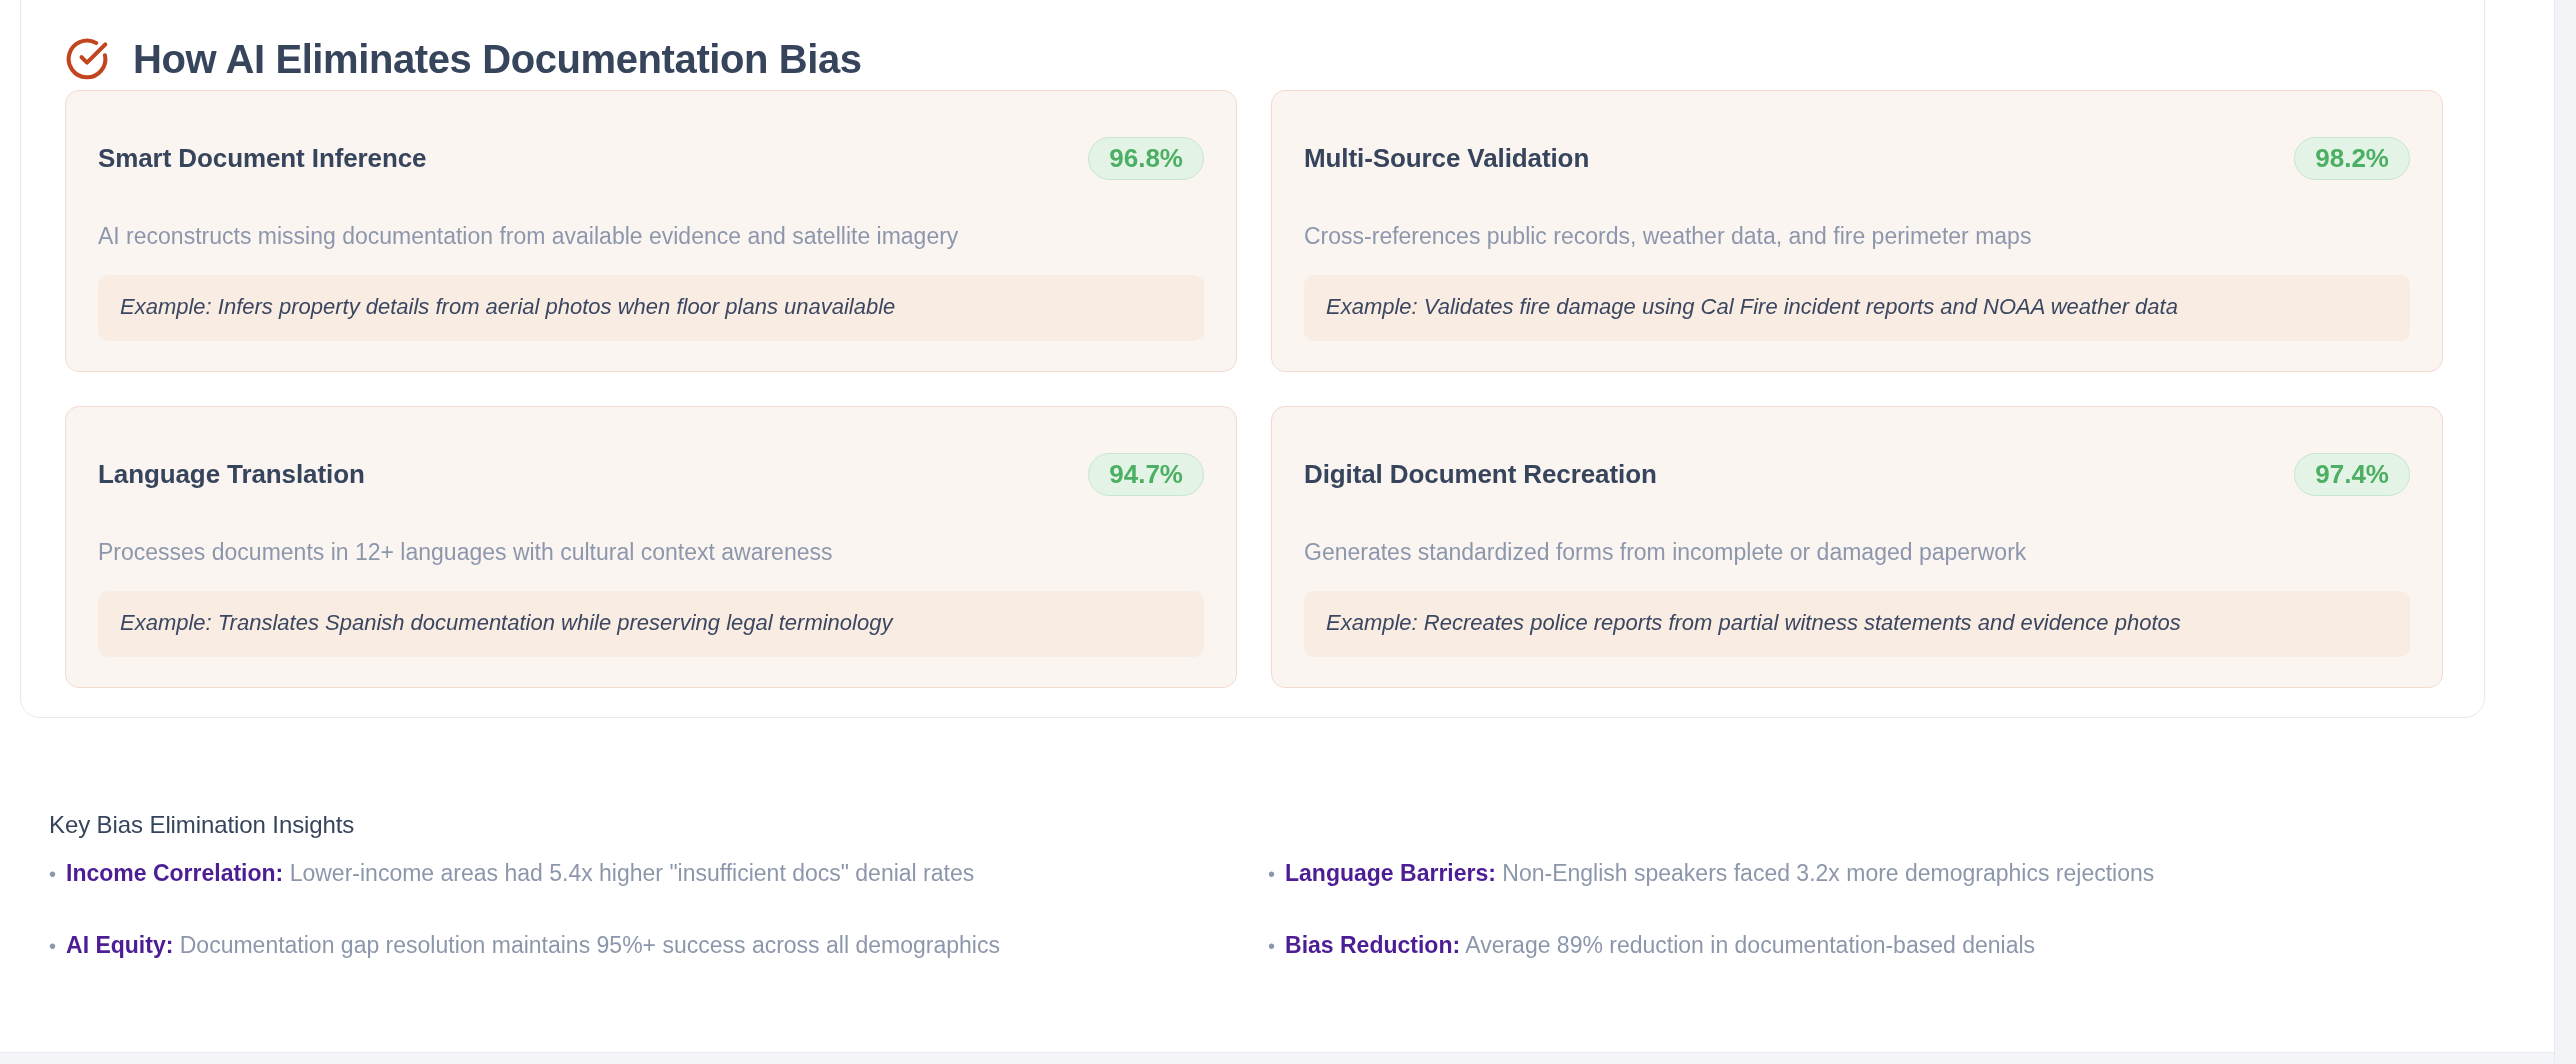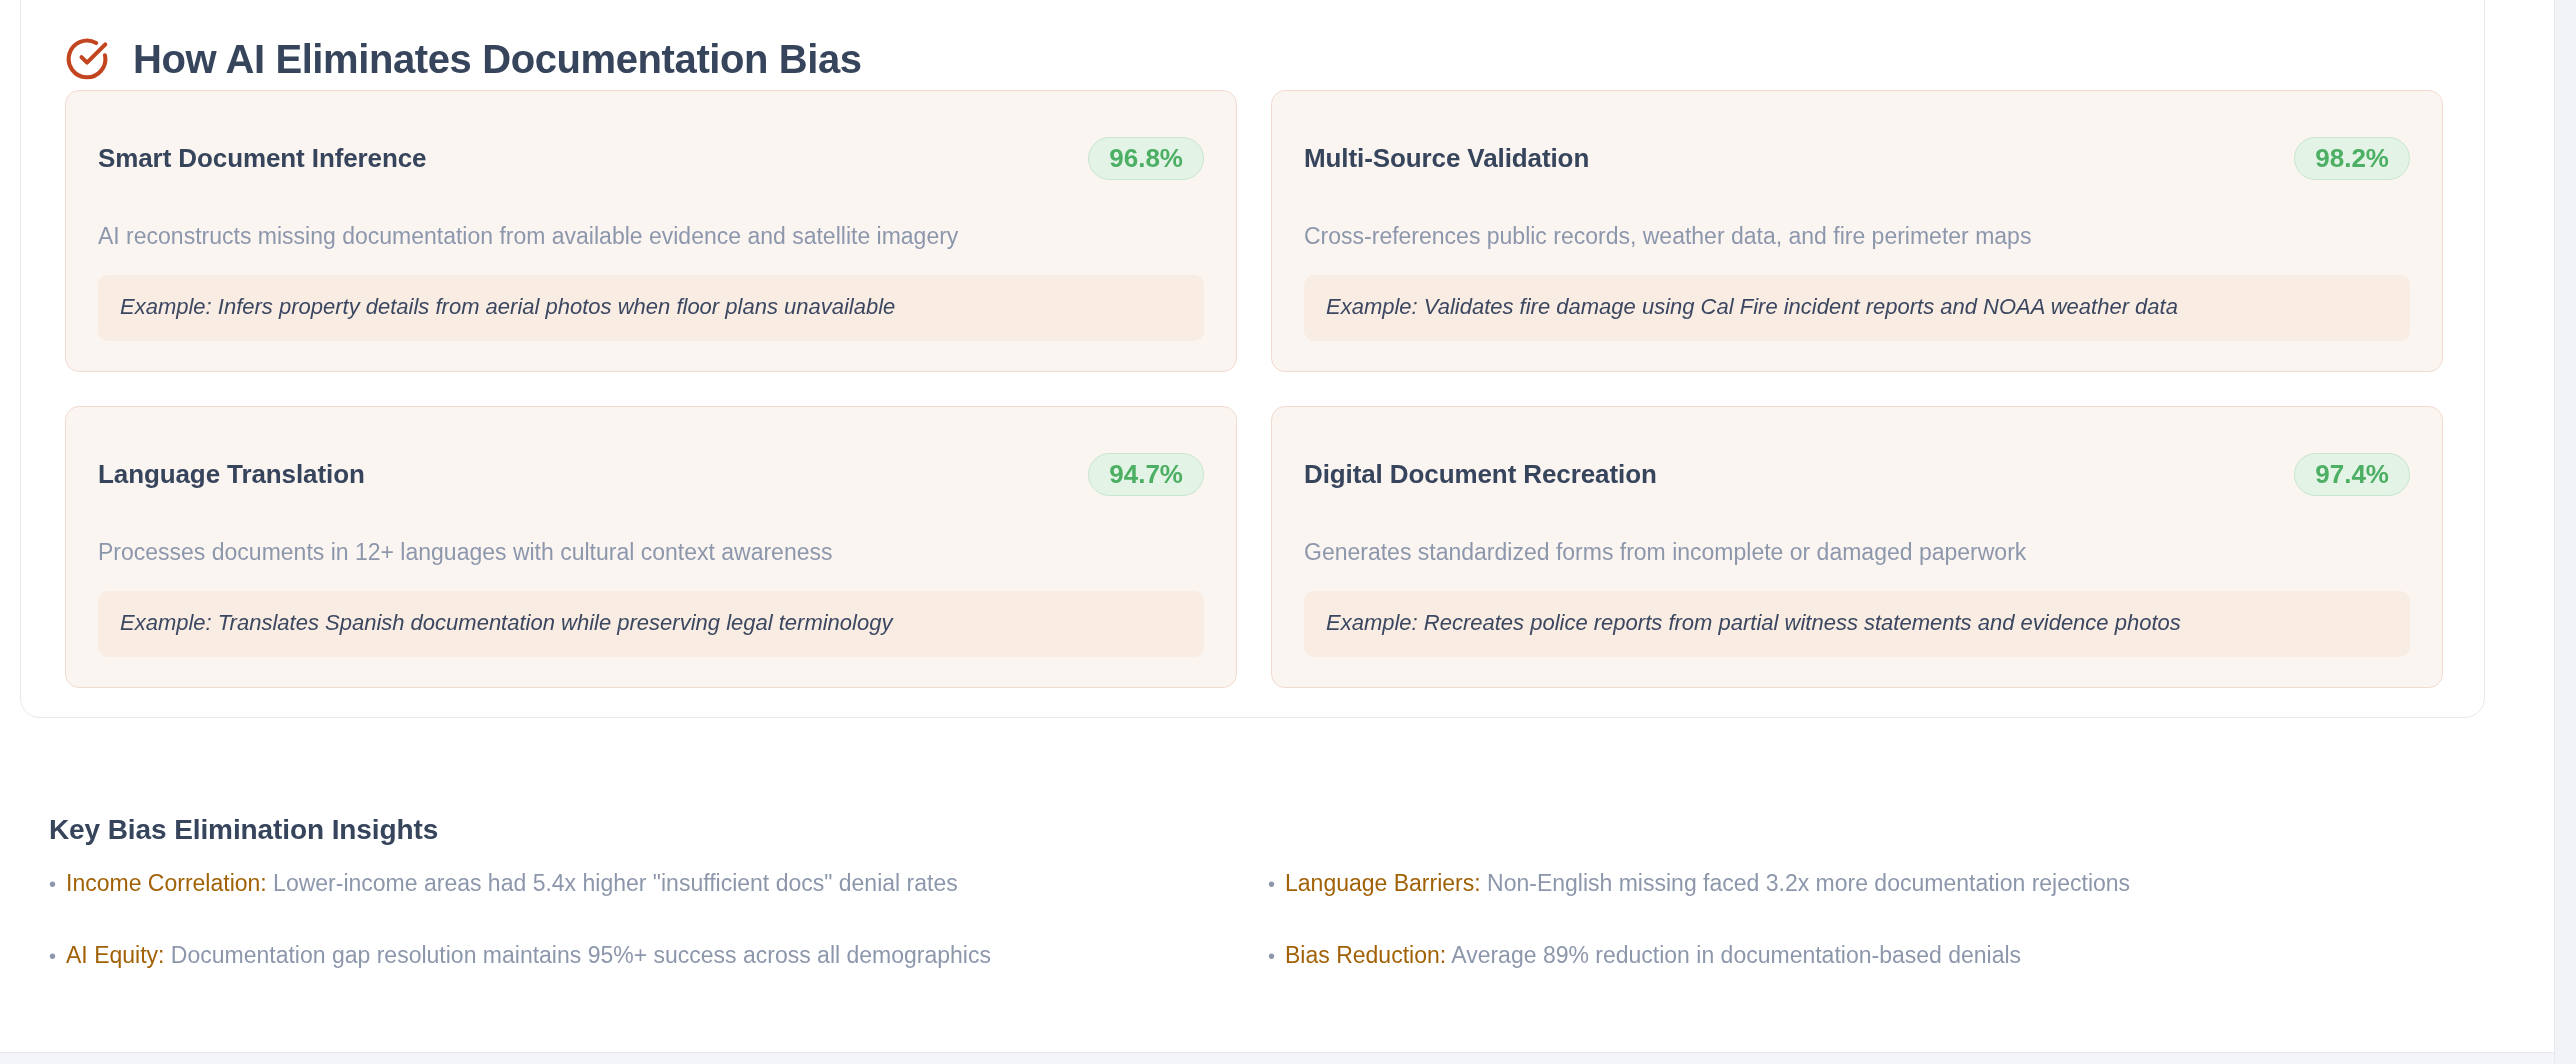--- a/index.html
+++ b/index.html
@@ -144,22 +144,22 @@
   }
 
   
   .insights {
     position: absolute;
     left: 49px;
     top: 791px;
     width: 2394px;
   }
   .insights-title {
-    font-size: 28px;
-    font-weight: 700;
+    font-size: 24px;
+    font-weight: 400;
     color: #36445c;
     letter-spacing: -0.1px;
   }
   .insights-grid {
     display: grid;
     grid-template-columns: 1fr 1fr;
     column-gap: 44px;
     row-gap: 42px;
   }
   .insight-item {
@@ -172,22 +172,22 @@
   }
   .insight-bullet {
     color: #8d97ac;
     font-size: 20px;
     flex: 0 0 auto;
   }
   .insight-text {
     color: #8d97ac;
   }
   .insight-label {
-    font-weight: 400;
-    color: #a16207;
+    font-weight: 700;
+    color: #4c1d95;
   }
 
   .bottom-divider {
     position: absolute;
     left: 0;
     right: 22px;
     top: 1052px;
     height: 1.5px;
     background: #e7e9ef;
   }
@@ -261,21 +261,21 @@
 
     <div class="insights-grid">
 
       <div class="insight-item">
         <span class="insight-bullet">•</span>
         <span class="insight-text"><span class="insight-label">Income Correlation:</span> <span>Lower-income areas had 5.4x higher "insufficient docs" denial rates</span></span>
       </div>
 
       <div class="insight-item">
         <span class="insight-bullet">•</span>
-        <span class="insight-text"><span class="insight-label">Language Barriers:</span> <span>Non-English missing faced 3.2x more documentation rejections</span></span>
+        <span class="insight-text"><span class="insight-label">Language Barriers:</span> <span>Non-English speakers faced 3.2x more demographics rejections</span></span>
       </div>
 
       <div class="insight-item">
         <span class="insight-bullet">•</span>
         <span class="insight-text"><span class="insight-label">AI Equity:</span> <span>Documentation gap resolution maintains 95%+ success across all demographics</span></span>
       </div>
 
       <div class="insight-item">
         <span class="insight-bullet">•</span>
         <span class="insight-text"><span class="insight-label">Bias Reduction:</span> <span>Average 89% reduction in documentation-based denials</span></span>

